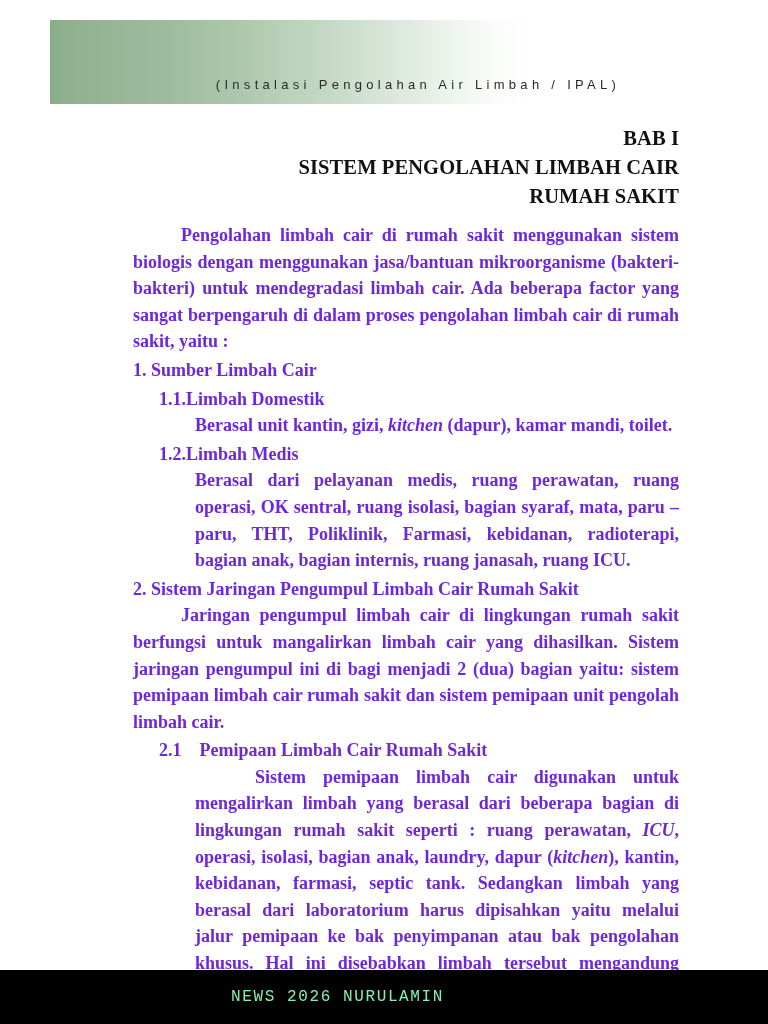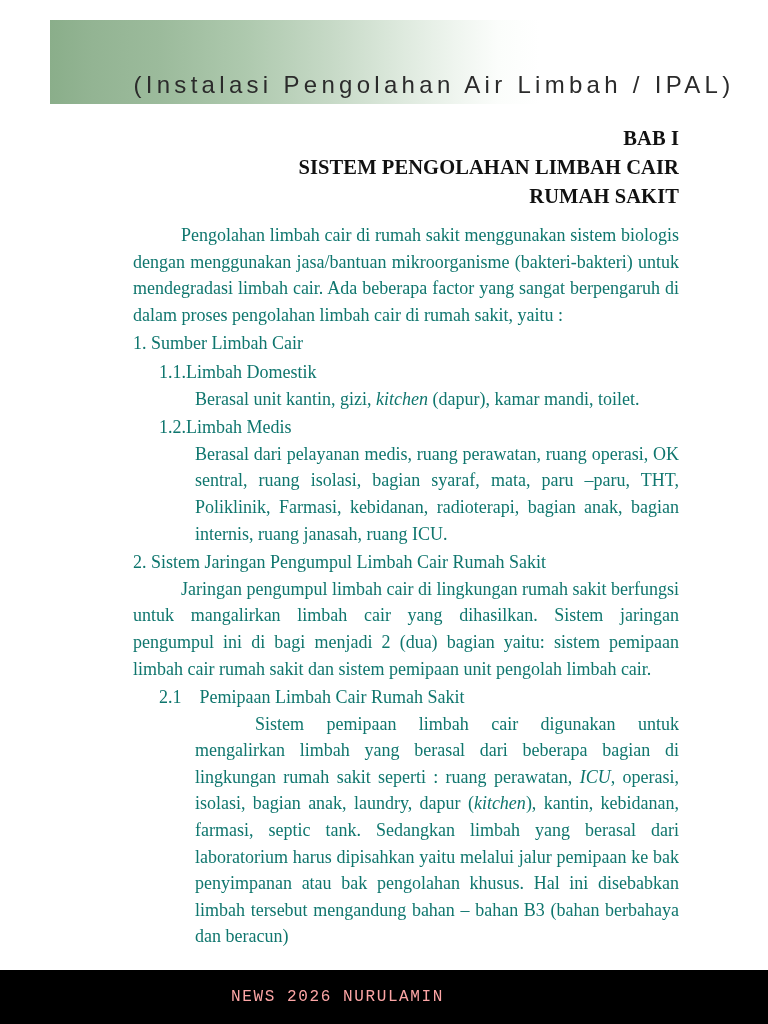--- a/index.html
+++ b/index.html
@@ -45,26 +45,26 @@
     font-family: "Liberation Sans", "DejaVu Sans", sans-serif;
     font-weight: bold;
     font-size: 40px;
     line-height: 50px;
     letter-spacing: -0.5px;
     color: #1a7a1a;
     white-space: nowrap;
   }
   #banner-subtitle {
     position: absolute;
-    left: 52px;
+    left: 36px;
     top: 52px;
     width: 664px;
     text-align: center;
     font-family: "Liberation Sans", "DejaVu Sans", sans-serif;
-    font-size: 24px;
+    font-size: 13px;
     line-height: 26px;
     letter-spacing: 4.3px;
     color: #2b2b2b;
     white-space: nowrap;
   }
 
   
   #doc {
     position: absolute;
     left: 133px;
@@ -80,21 +80,22 @@
     letter-spacing: 0.1px;
     color: #111111;
   }
 
   .para {
     font-size: 18px;
     line-height: 26.6px;
     text-align: justify;
     text-justify: inter-word;
     margin: 0;
-    color: #0f766e;
+    color: #6d28d9;
+    font-weight: bold;
   }
   .para.indent {
     text-indent: 48px;
   }
   .para.indent-lg {
     text-indent: 60px;
   }
   .para.nojust {
     text-align: left;
   }
@@ -130,21 +131,21 @@
     left: 0;
     top: 0;
     width: 675px;
     height: 54px;
     display: flex;
     align-items: center;
     justify-content: center;
     font-family: "Liberation Mono", "DejaVu Sans Mono", monospace;
     font-size: 16px;
     letter-spacing: 1.6px;
-    color: #fca5a5;
+    color: #86efac;
     white-space: nowrap;
   }
 </style>
 </head>
 <body>
 
 <div id="banner">
   <div id="banner-subtitle">(Instalasi Pengolahan Air Limbah / IPAL)</div>
 </div>
 

